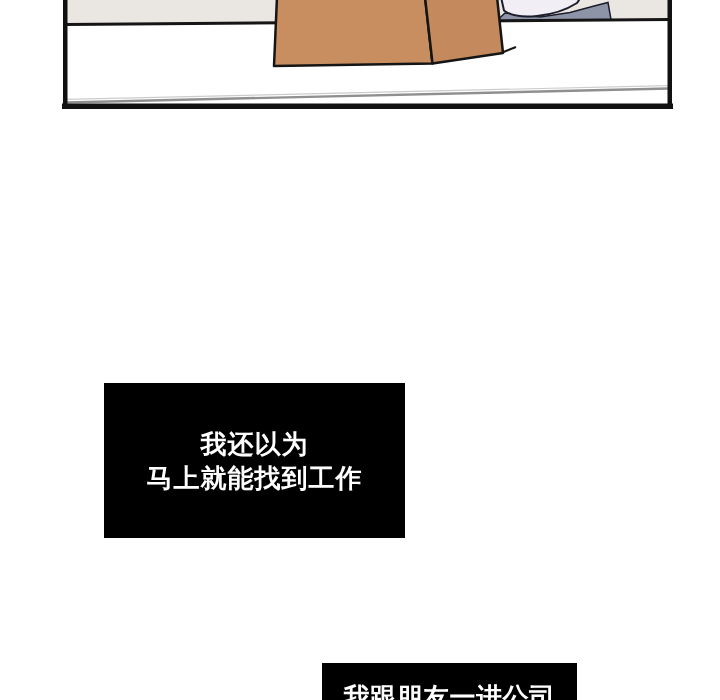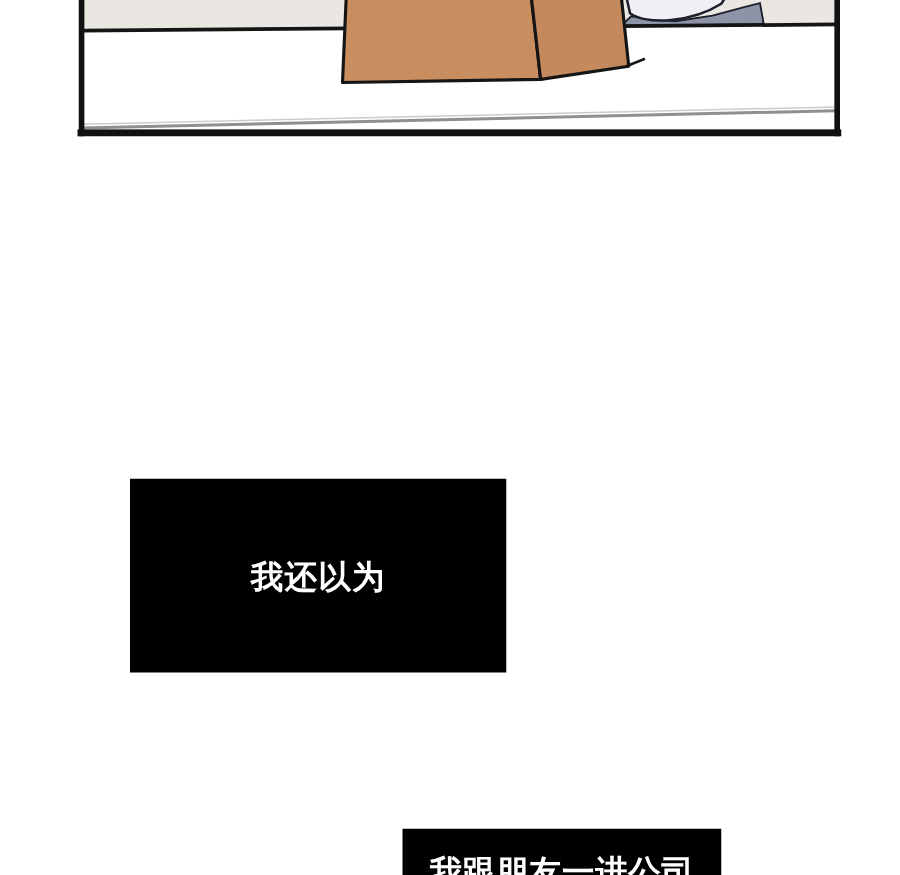--- a/index.html
+++ b/index.html
@@ -66,19 +66,20 @@
       <line x1="64" y1="102.5" x2="671" y2="88.5" stroke-width="2.4" stroke="#8f8f8f"></line>
     </g>
 
     <rect x="63" y="0" width="4.5" height="109" fill="#111"></rect>
     <rect x="667.5" y="0" width="4.5" height="109" fill="#111"></rect>
     <rect x="62" y="103.5" width="611" height="5.5" fill="#111"></rect>
   </svg>
 
   <div class="caption caption-1" style="background: rgb(0, 0, 0); color: rgb(255, 255, 255);">
     <div class="caption-line">我还以为</div>
+    <div class="caption-line">马上就能找到工作</div>
   </div>
 
   <div class="caption caption-2" style="background: rgb(0, 0, 0); color: rgb(255, 255, 255);">
     <div class="caption-line">我跟朋友一进公司</div>
   </div>
 
 </div>
 
 </body></html>

